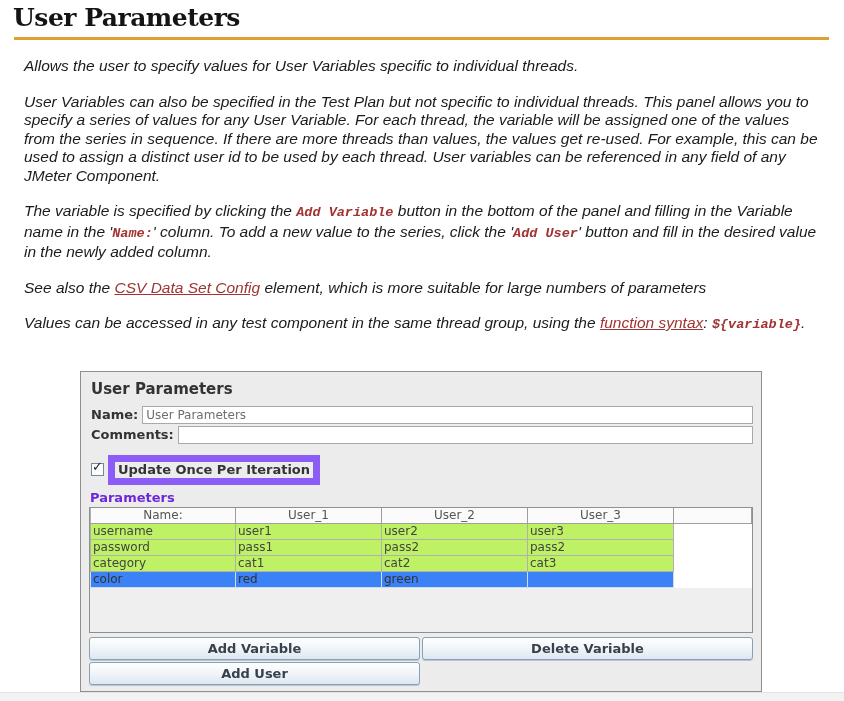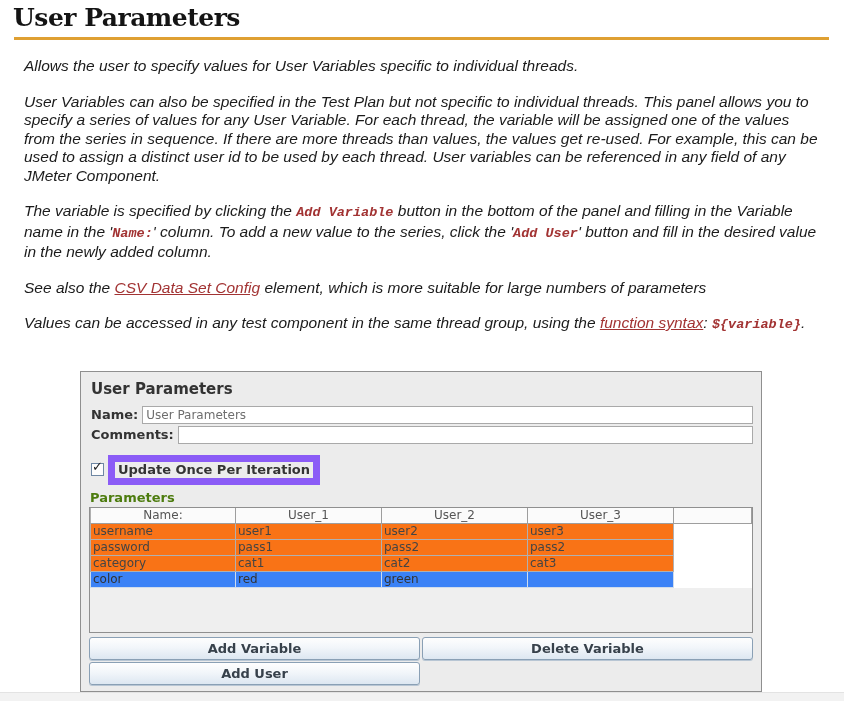--- a/index.html
+++ b/index.html
@@ -76,34 +76,34 @@
   .checkbox-box .check {
     position: absolute; left: 0px; top: -4px;
     font-size: 13px; font-weight: 700; color: #222; line-height: 14px;
   }
   .checkbox-label {
     margin-left: 4px; padding: 0 3px 1px 3px;
     border: 7px solid #8b5cf6;
     font-size: 13px; font-weight: 700; color: #333;
   }
   .params-label {
-    font-size: 13px; font-weight: 700; color: #4d7c0f;
+    font-size: 13px; font-weight: 700; color: #6d28d9;
     margin: 5px 0 2px 1px;
   }
 
   
   .scrollpane {
     border: 1px solid #8f8f8f;
     height: 126px; background: #efefef; overflow: hidden;
   }
   .grid-row { display: flex; height: 16px; }
   .gcell {
     width: 146px; flex: 0 0 auto;
     border-right: 1px solid #b0b0b0; border-bottom: 1px solid #b0b0b0;
-    background: #f97316;
+    background: #bef264;
     font-size: 12px; line-height: 14px; color: #444;
     padding: 0 2px; white-space: nowrap; overflow: hidden;
     cursor: default;
   }
   .grid-row .gcell:first-child { border-left: 1px solid #b0b0b0; }
   .grid-head .gcell {
     background: #fbfbfb; text-align: center; color: #555;
     border-color: #9e9e9e; border-top: none;
   }
   .grid-head .hfiller {

